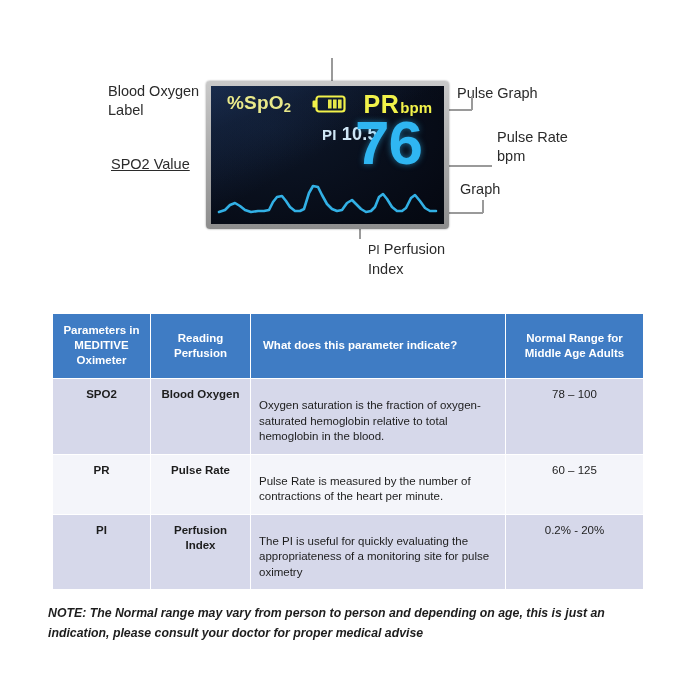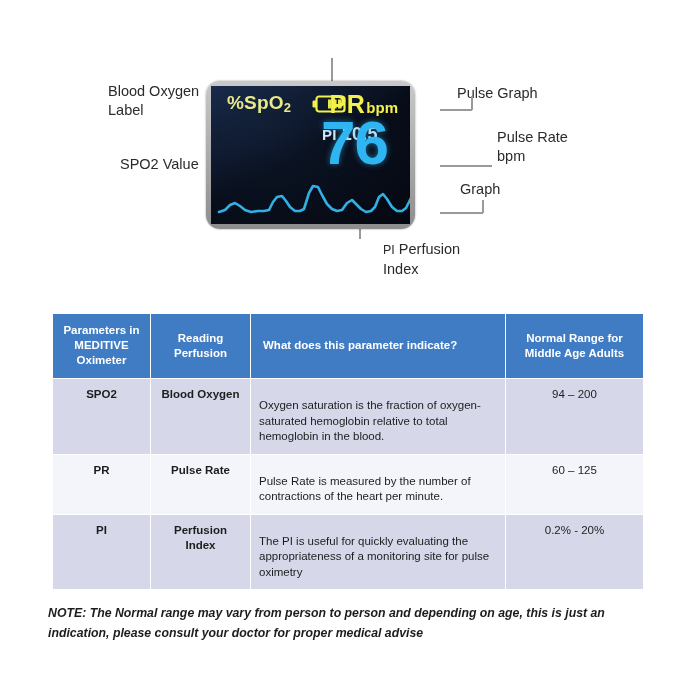--- a/index.html
+++ b/index.html
@@ -22,26 +22,26 @@
     left: 0;
     top: 0;
     width: 700px;
     height: 295px;
   }
 
   #device-bezel {
     position: absolute;
     left: 206px;
     top: 81px;
-    width: 209px;
+    width: 243px;
     height: 148px;
     background: linear-gradient(180deg,#c9c9c9 0%, #aeaeae 45%, #8d8d8d 100%);
     padding: 5px;
     box-sizing: border-box;
-    border-radius: 14px;
+    border-radius: 4px;
     box-shadow: 0 0 2px rgba(0,0,0,.45);
   }
   #device-screen {
     position: relative;
     width: 100%;
     height: 100%;
     background:
       linear-gradient(150deg, rgba(30,52,92,.55) 0%, rgba(8,14,28,.0) 48%),
       radial-gradient(120% 120% at 25% 30%, #0d1729 0%, #060a14 70%, #03060c 100%);
     overflow: hidden;
@@ -153,37 +153,37 @@
   .leader {
     position: absolute;
     background: #9a9a9a;
   }
   .leader.h { height: 1.5px; }
   .leader.v { width: 1.5px; }
 
   #ann-blood-oxygen { left: 108px; top: 82px; }
   #lead-blood-oxygen { left: 212px; top: 108px; width: 38px; }
 
-  #ann-spo2-value { left: 120px; top: 155px; }
+  #ann-spo2-value { left: 111px; top: 155px; text-decoration: underline; }
   #lead-spo2-value { left: 212px; top: 164px; width: 38px; }
 
   #ann-pulse-label { left: 457px; top: 84px; }
   #lead-pulse-label { left: 440px; top: 109px; width: 32px; }
   #lead-pulse-label-v { left: 471px; top: 96px; height: 14px; }
 
   #ann-pulse-rate { left: 497px; top: 128px; }
   #lead-pulse-rate { left: 440px; top: 165px; width: 52px; }
 
   #ann-graph { left: 460px; top: 180px; }
   #lead-graph { left: 440px; top: 212px; width: 43px; }
   #lead-graph-v { left: 482px; top: 200px; height: 13px; }
 
   #ann-battery-v { left: 331px; top: 58px; height: 26px; }
 
-  #ann-pi { left: 383px; top: 240px; }
+  #ann-pi { left: 368px; top: 240px; }
   #ann-pi .pi-small { font-size: 12.5px; }
   #lead-pi-v { left: 359px; top: 140px; height: 99px; }
 
   
   #param-table {
     position: absolute;
     left: 52px;
     top: 313px;
     width: 591px;
     border-collapse: collapse;
@@ -323,21 +323,21 @@
       <th>Reading Perfusion</th>
       <th class="th-desc">What does this parameter indicate?</th>
       <th>Normal Range for Middle Age Adults</th>
     </tr>
   </thead>
   <tbody>
     <tr class="row-shade">
       <td class="c-param">SPO2</td>
       <td class="c-reading">Blood Oxygen</td>
       <td class="c-desc">Oxygen saturation is the fraction of oxygen-saturated hemoglobin relative to total hemoglobin in the blood.</td>
-      <td class="c-range">94 – 200</td>
+      <td class="c-range">78 – 100</td>
     </tr>
     <tr class="row-plain">
       <td class="c-param">PR</td>
       <td class="c-reading">Pulse Rate</td>
       <td class="c-desc">Pulse Rate is measured by the number of contractions of the heart per minute.</td>
       <td class="c-range">60 – 125</td>
     </tr>
     <tr class="row-shade">
       <td class="c-param">PI</td>
       <td class="c-reading">Perfusion Index</td>

